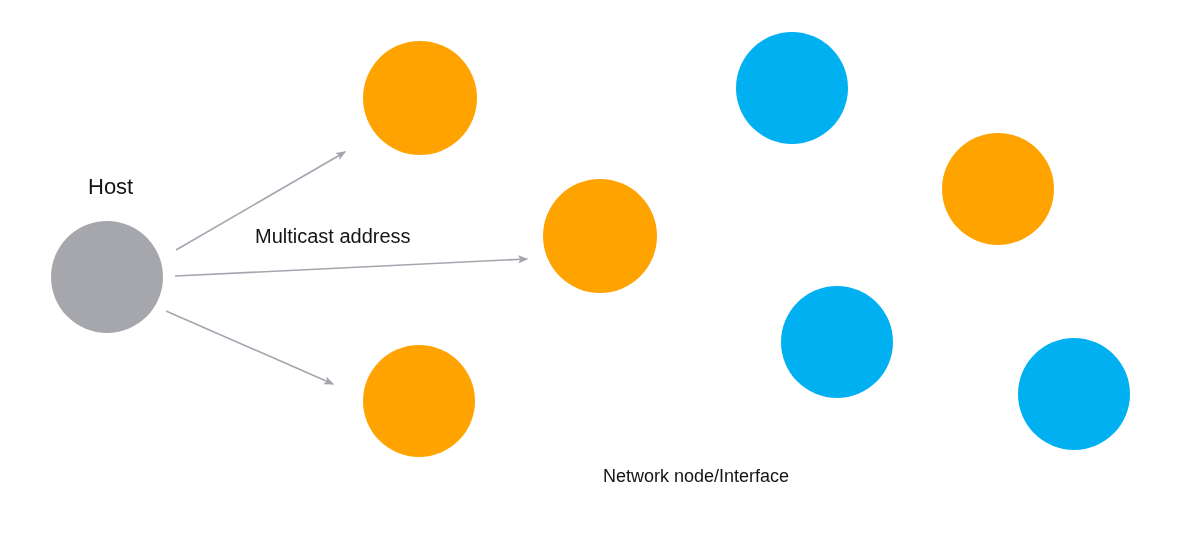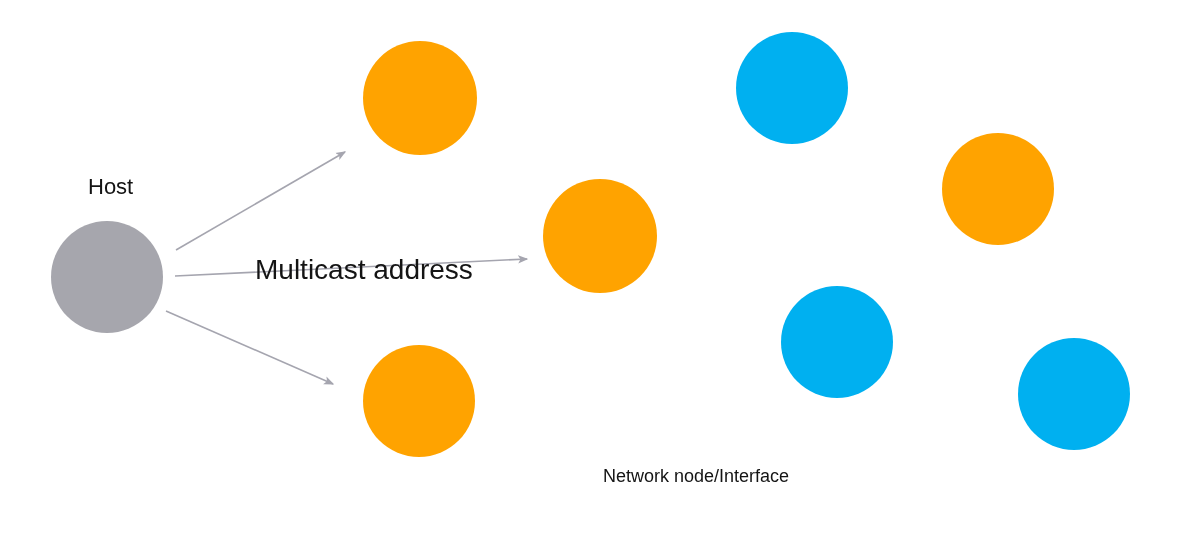--- a/index.html
+++ b/index.html
@@ -36,24 +36,23 @@
     font-family: "Liberation Sans", sans-serif;
     white-space: nowrap;
     line-height: 1;
   }
   .label-host {
     font-size: 22px;
     left: 88px;
     top: 176px;
   }
   .label-multicast {
-    font-size: 28px;
+    font-size: 20px;
     left: 255px;
     top: 226px;
-    margin-top: 30px;
   }
   .label-legend {
     font-size: 18px;
     left: 603px;
     top: 467px;
   }
 </style>
 </head>
 <body>
 

